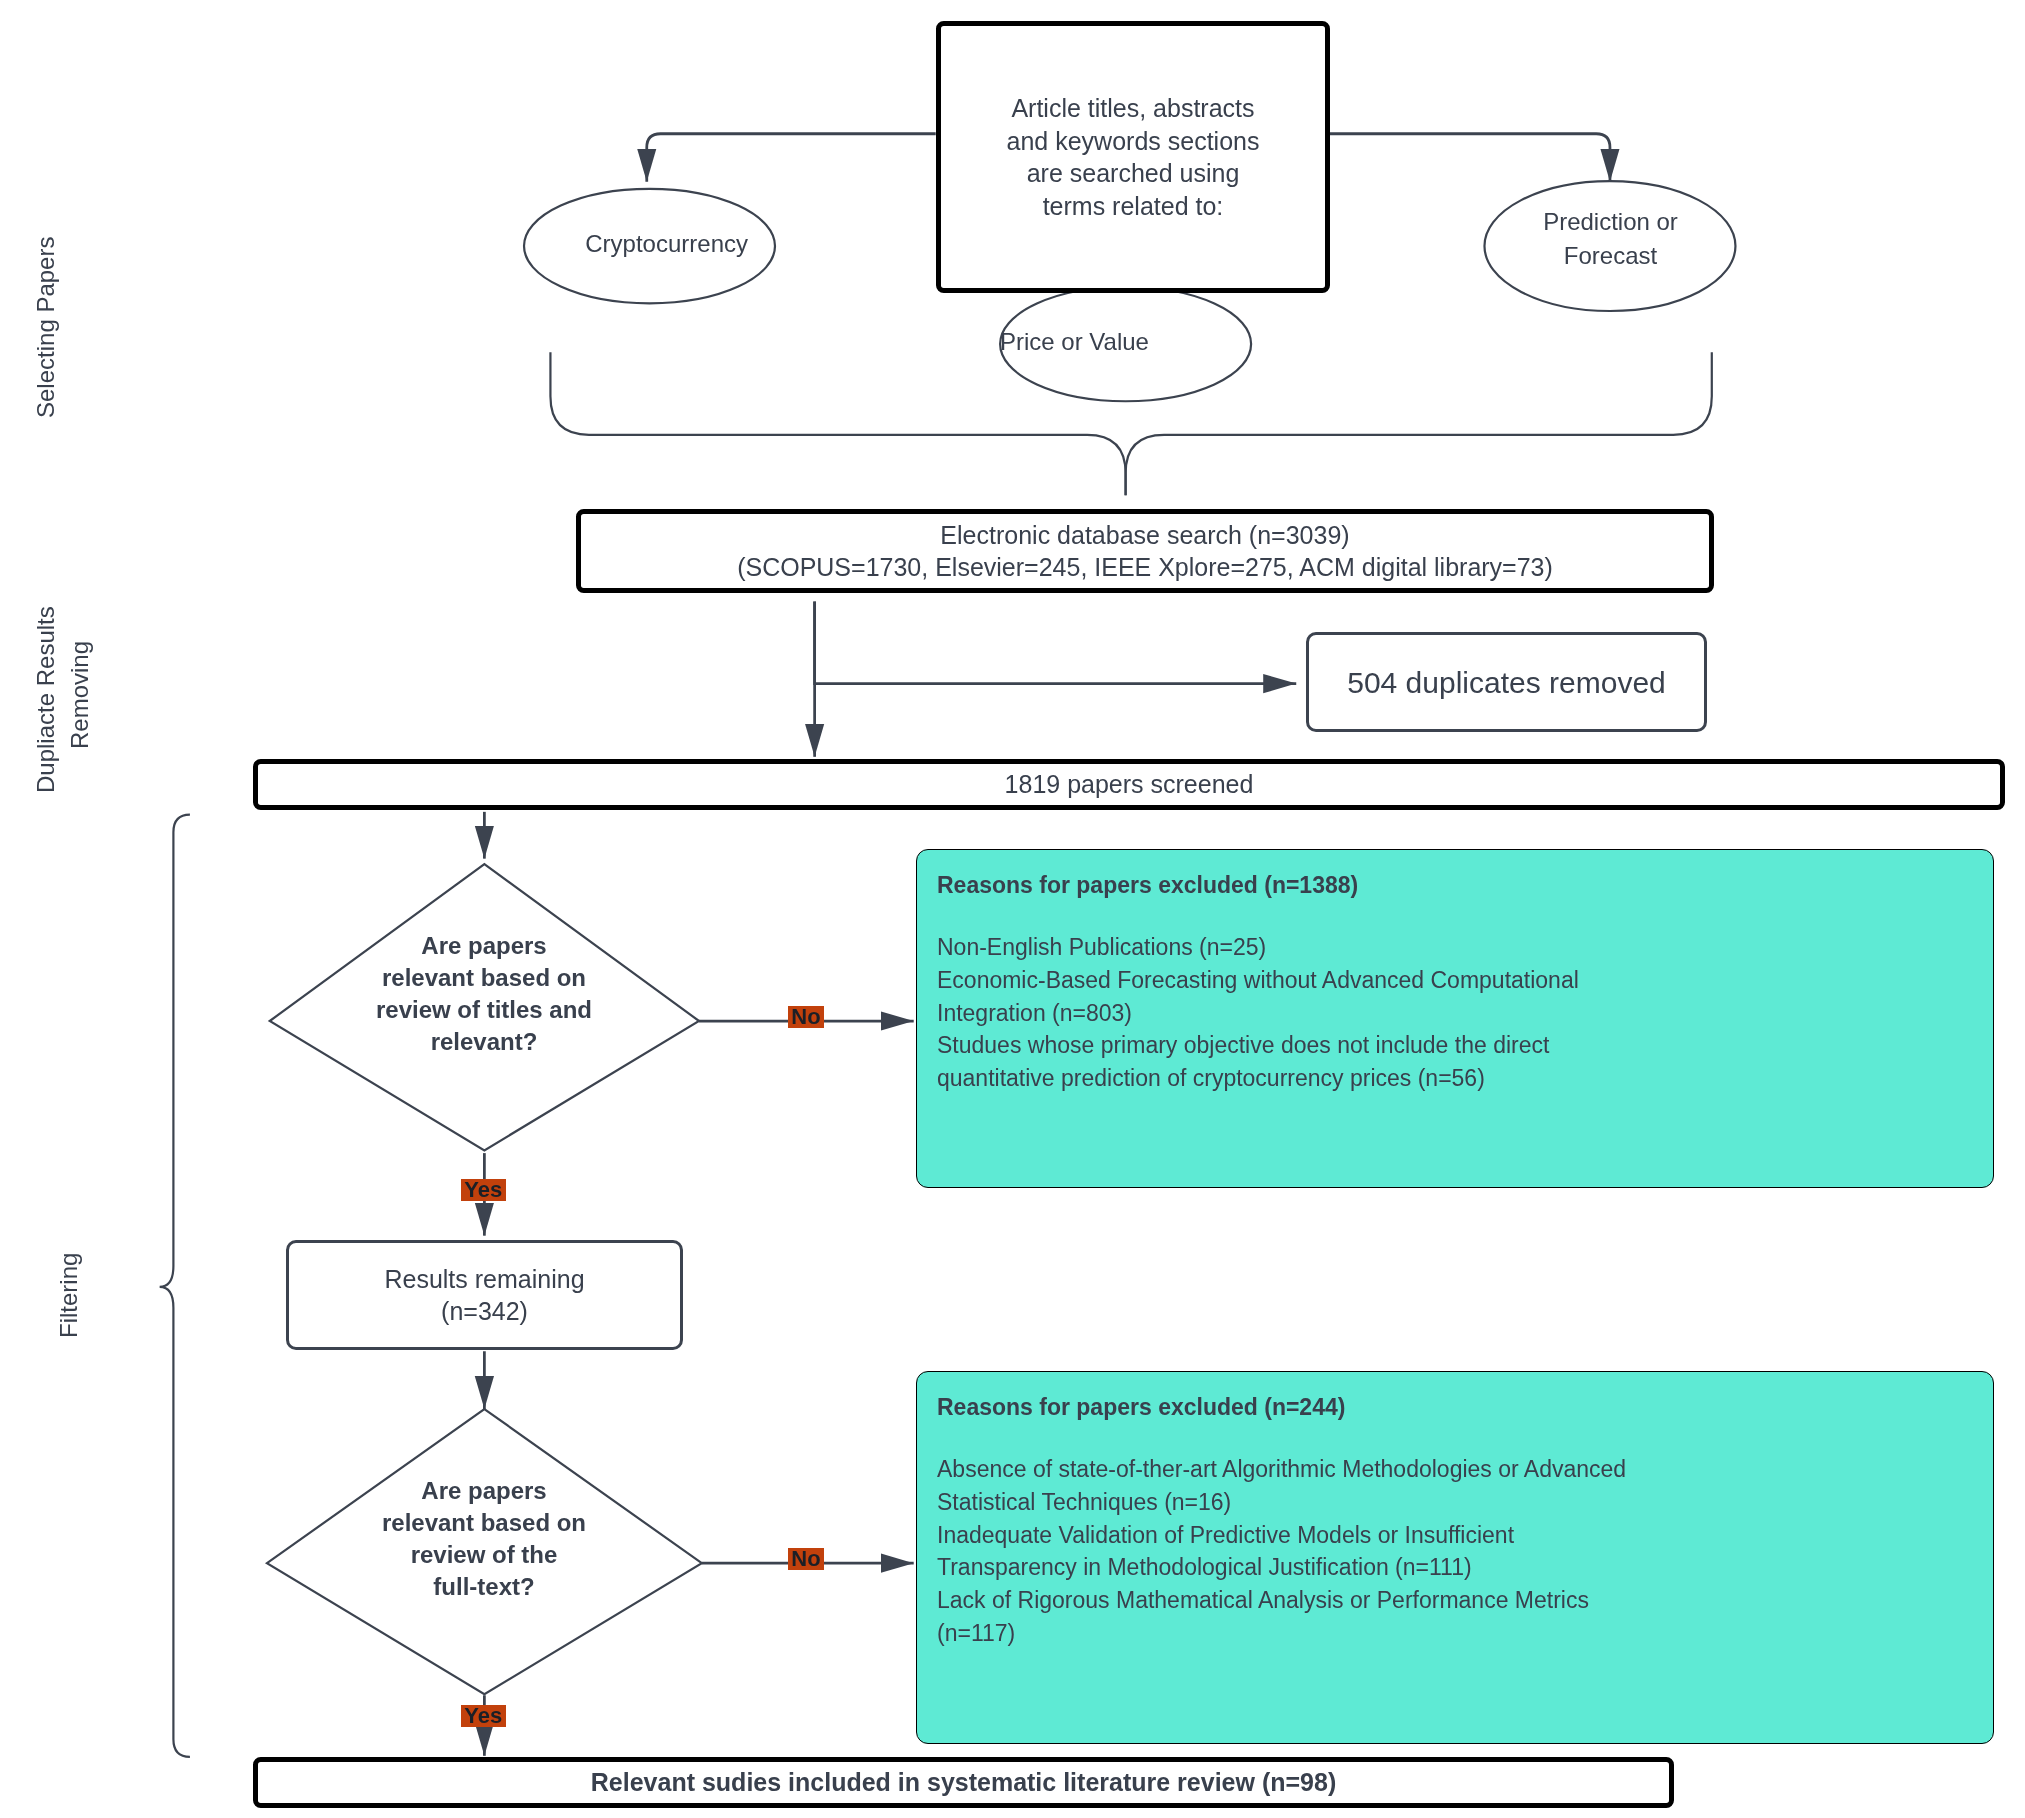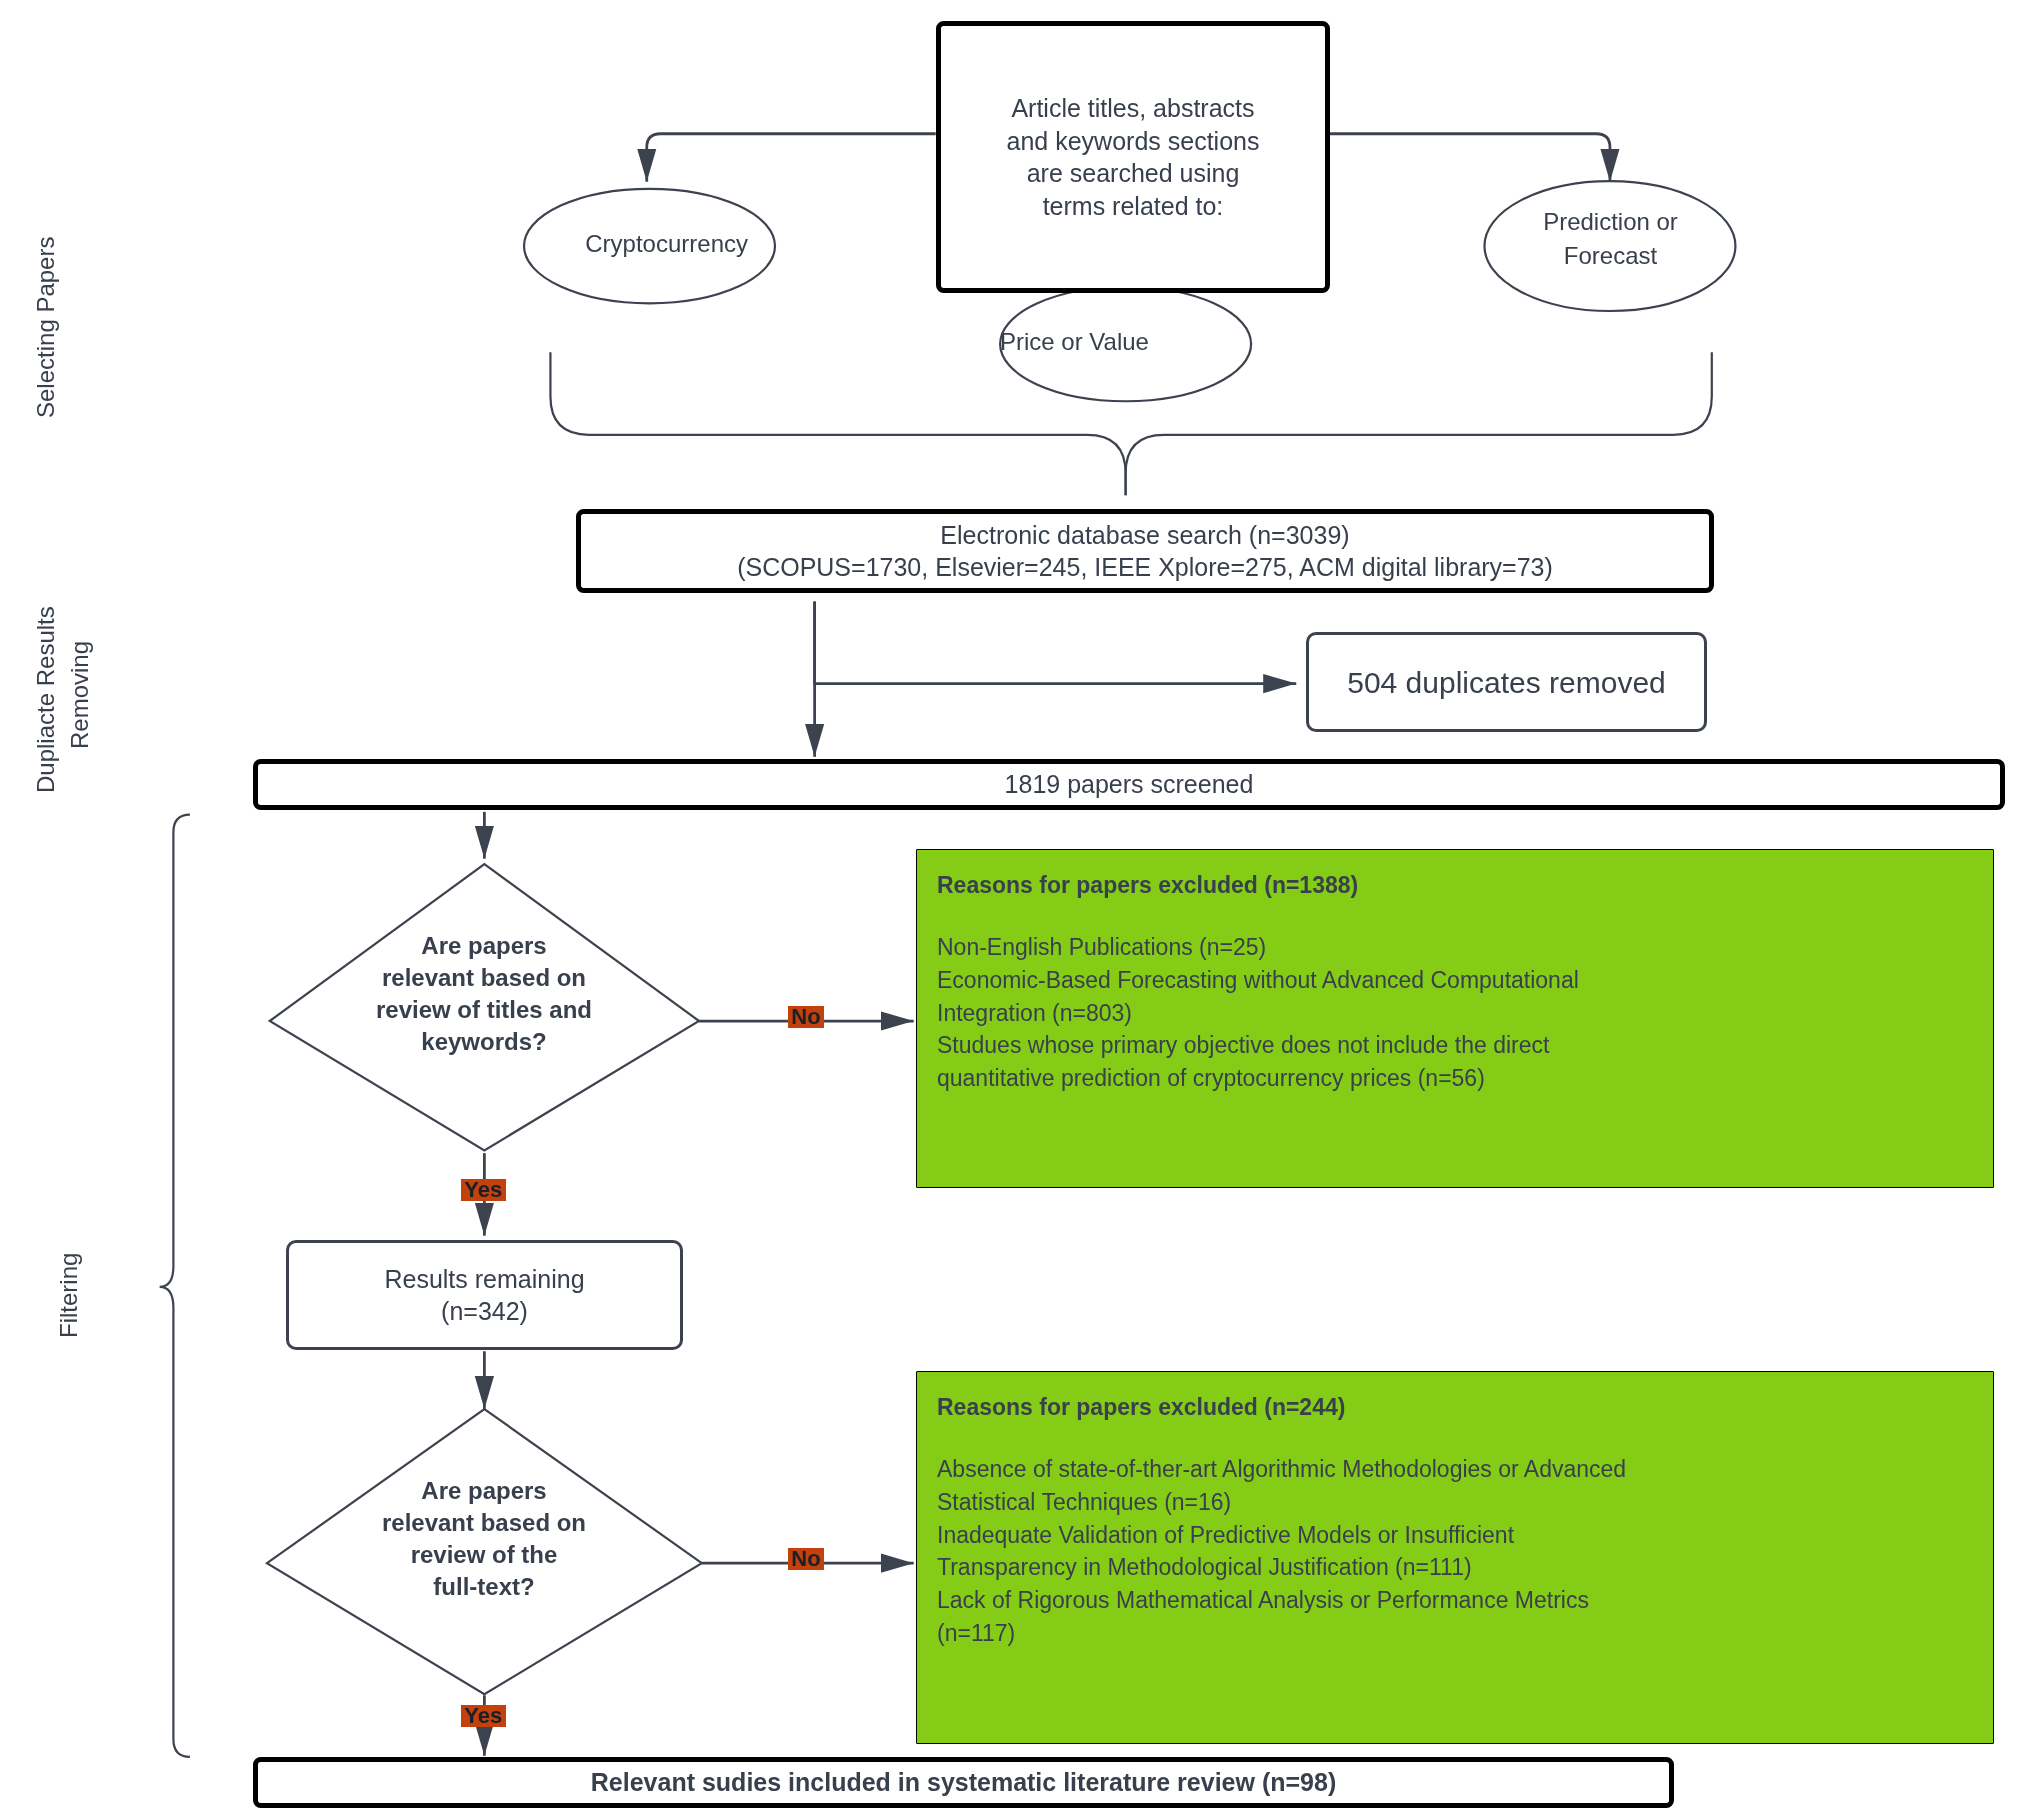--- a/index.html
+++ b/index.html
@@ -59,22 +59,22 @@
     font-size:24px;
     color:#39404d;
     white-space:nowrap;
     transform-origin:0 0;
     transform:rotate(-90deg);
   }
   .reason-box{
     position:absolute;
     box-sizing:border-box;
     border:1.7px solid #000000;
-    border-radius:1px;
-    background:#84cc16;
+    border-radius:12px;
+    background:#5eead4;
     padding:18.7px 22px 18.7px 20px;
     text-align:left;
     line-height:1.42;
     font-size:23px;
     color:#39404d;
   }
   .reason-box .rb-title{
     font-weight:bold;
     display:block;
     margin-bottom:30px;
@@ -197,21 +197,21 @@
   </div>
 
   <div class="node heavy" style="left:253px; top:759px; width:1752px; height:51px; font-size:25px;">
     <span>1819 papers screened</span>
   </div>
 
   <div class="diamond-label" style="left:308px; top:930px; width:352px;">
     <div>Are papers</div>
     <div>relevant based on</div>
     <div>review of titles and</div>
-    <div>keywords?</div>
+    <div>relevant?</div>
   </div>
 
   <div class="edge-label" style="left:788px; top:1006px;">No</div>
   <div class="edge-label" style="left:461px; top:1179px;">Yes</div>
 
   <div class="reason-box" style="left:916px; top:849px; width:1078px; height:339px;">
     <span class="rb-title">Reasons for papers excluded (n=1388)</span>
     <span class="rb-line">Non-English Publications (n=25)</span>
     <span class="rb-line">Economic-Based Forecasting without Advanced Computational</span>
     <span class="rb-line">Integration (n=803)</span>

